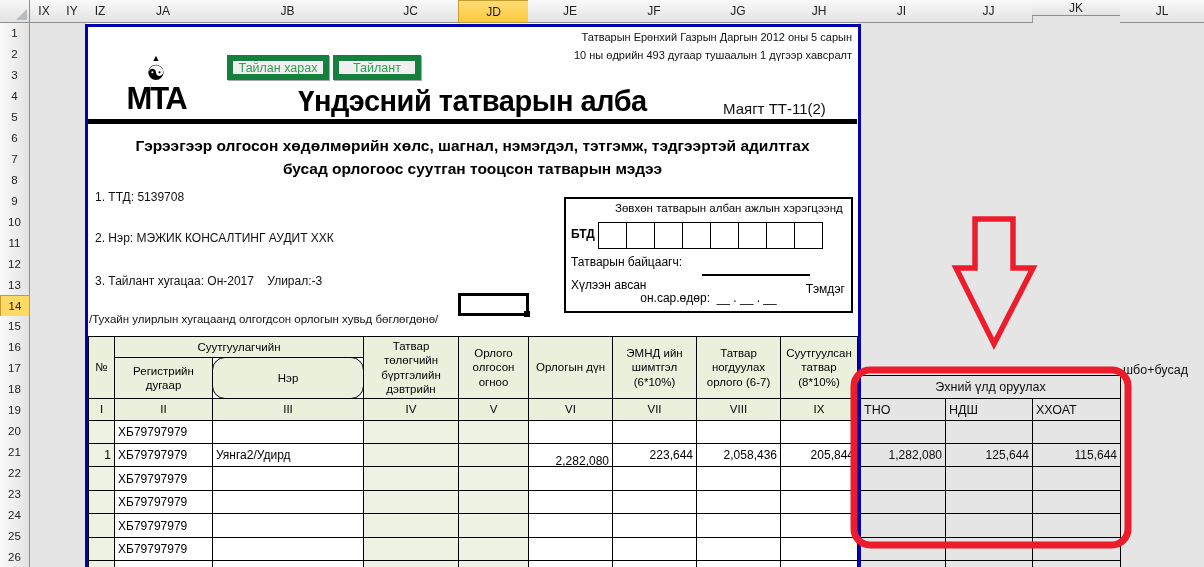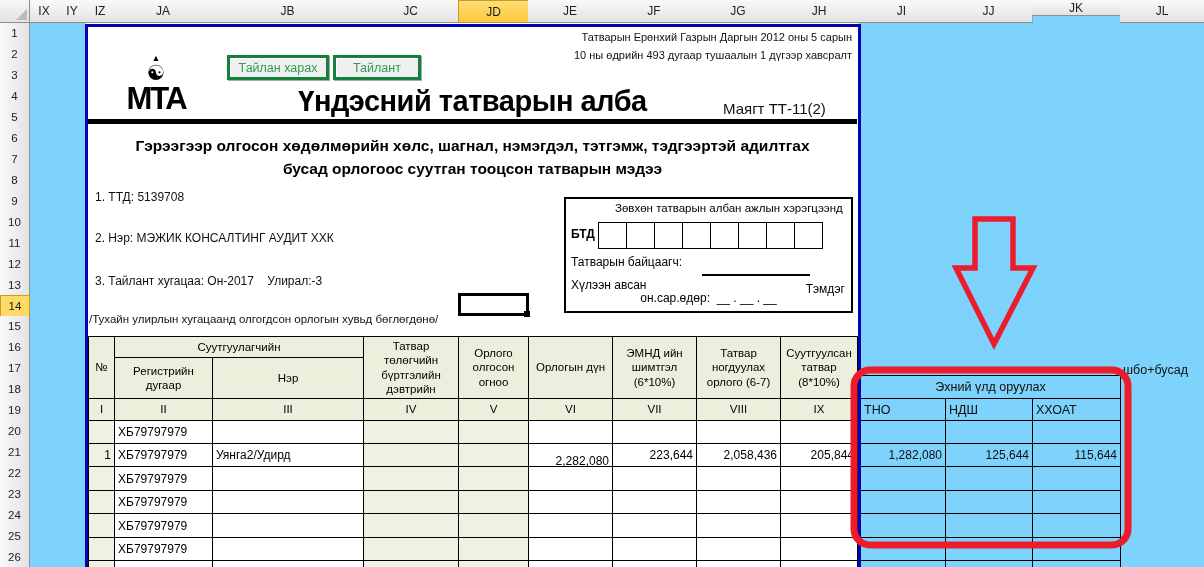--- a/index.html
+++ b/index.html
@@ -1,18 +1,18 @@
 <!DOCTYPE html>
 <html><head>
 <meta charset="utf-8">
 <style>
   html,body{margin:0;padding:0;background:#555;}
   .screen{
     position:relative;width:1204px;height:567px;overflow:hidden;
-    background:#7dd3fc;font-family:"Liberation Sans",sans-serif;
+    background:#e5e5e5;font-family:"Liberation Sans",sans-serif;
     -webkit-font-smoothing:antialiased;
   }
   
   .corner{
     position:absolute;left:0;top:0;width:30px;height:23px;box-sizing:border-box;
     background:linear-gradient(#f7f7f7,#e2e2e2);border-right:1px solid #8f8f8f;border-bottom:1px solid #8f8f8f;
   }
   .corner .tri{
     position:absolute;right:2px;bottom:2px;width:0;height:0;
     border-left:11px solid transparent;border-bottom:11px solid #b7bcc1;
@@ -37,21 +37,21 @@
     border:3px solid #0202ae;box-sizing:border-box;pointer-events:none;z-index:6;}
   .black-rule{position:absolute;left:88px;top:119px;width:769px;height:5px;background:#000;z-index:2;}
   
   .logo{position:absolute;left:100px;top:54px;width:112px;text-align:center;z-index:2;color:#000;}
   .logo .flame{font-size:9px;line-height:8px;}
   .logo .yy{font-size:21px;line-height:22px;}
   .logo .mta{font-size:31px;line-height:30px;font-weight:800;letter-spacing:-2px;}
   
   .win-btn{
     position:absolute;height:25px;box-sizing:border-box;z-index:2;
-    background:#f0f0f0;border:3px solid #15803d;
+    background:#f0f0f0;border:6px solid #15803d;
     box-shadow:1px 1px 0 #a9a9a9, inset 1px 1px 0 #ffffff;
     color:#2e9e50;font-size:12.5px;display:flex;align-items:center;justify-content:center;
     cursor:default;
   }
   
   .decree{position:absolute;left:500px;width:352px;text-align:right;font-size:11px;color:#111;z-index:2;}
   .title{position:absolute;left:225px;top:85px;width:495px;text-align:center;
     font-size:29px;font-weight:bold;letter-spacing:-0.5px;color:#000;z-index:2;}
   .form-code{position:absolute;left:723px;top:100px;width:132px;font-size:15px;color:#111;z-index:2;}
   .subtitle{position:absolute;left:88px;width:769px;text-align:center;font-size:15.5px;font-weight:bold;color:#000;z-index:2;}
@@ -190,21 +190,21 @@
   </div>
 
   <div class="sel-cell">
     <div class="handle"></div>
   </div>
 
   <div id="sheet">
       <div class="m-cell m-head" style="left: 88px; top: 336px; width: 27px; height: 63px;">№</div>
       <div class="m-cell m-head" style="left: 114px; top: 336px; width: 250px; height: 22px;">Суутгуулагчийн</div>
       <div class="m-cell m-head" style="left: 114px; top: 357px; width: 99px; height: 42px;">Регистрийн дугаар</div>
-      <div class="m-cell m-head" style="left: 212px; top: 357px; width: 152px; height: 42px;">Нэр</div>
+      <div class="m-cell m-head" style="left: 212px; top: 357px; width: 152px; height: 42px; border-radius: 13px;">Нэр</div>
       <div class="m-cell m-head" style="left: 363px; top: 336px; width: 96px; height: 63px;">Татвар төлөгчийн бүртгэлийн дэвтрийн</div>
       <div class="m-cell m-head" style="left: 458px; top: 336px; width: 71px; height: 63px;">Орлого олгосон огноо</div>
       <div class="m-cell m-head" style="left: 528px; top: 336px; width: 85px; height: 63px;">Орлогын дүн</div>
       <div class="m-cell m-head" style="left: 612px; top: 336px; width: 85px; height: 63px;">ЭМНД ийн шимтгэл (6*10%)</div>
       <div class="m-cell m-head" style="left: 696px; top: 336px; width: 85px; height: 63px;">Татвар ногдуулах орлого (6-7)</div>
       <div class="m-cell m-head" style="left: 780px; top: 336px; width: 78px; height: 63px;">Суутгуулсан татвар (8*10%)</div>
       <div class="m-cell m-head" style="left: 88px; top: 398px; width: 27px; height: 23px;">I</div>
       <div class="m-cell m-head" style="left: 114px; top: 398px; width: 99px; height: 23px;">II</div>
       <div class="m-cell m-head" style="left: 212px; top: 398px; width: 152px; height: 23px;">III</div>
       <div class="m-cell m-head" style="left: 363px; top: 398px; width: 96px; height: 23px;">IV</div>

